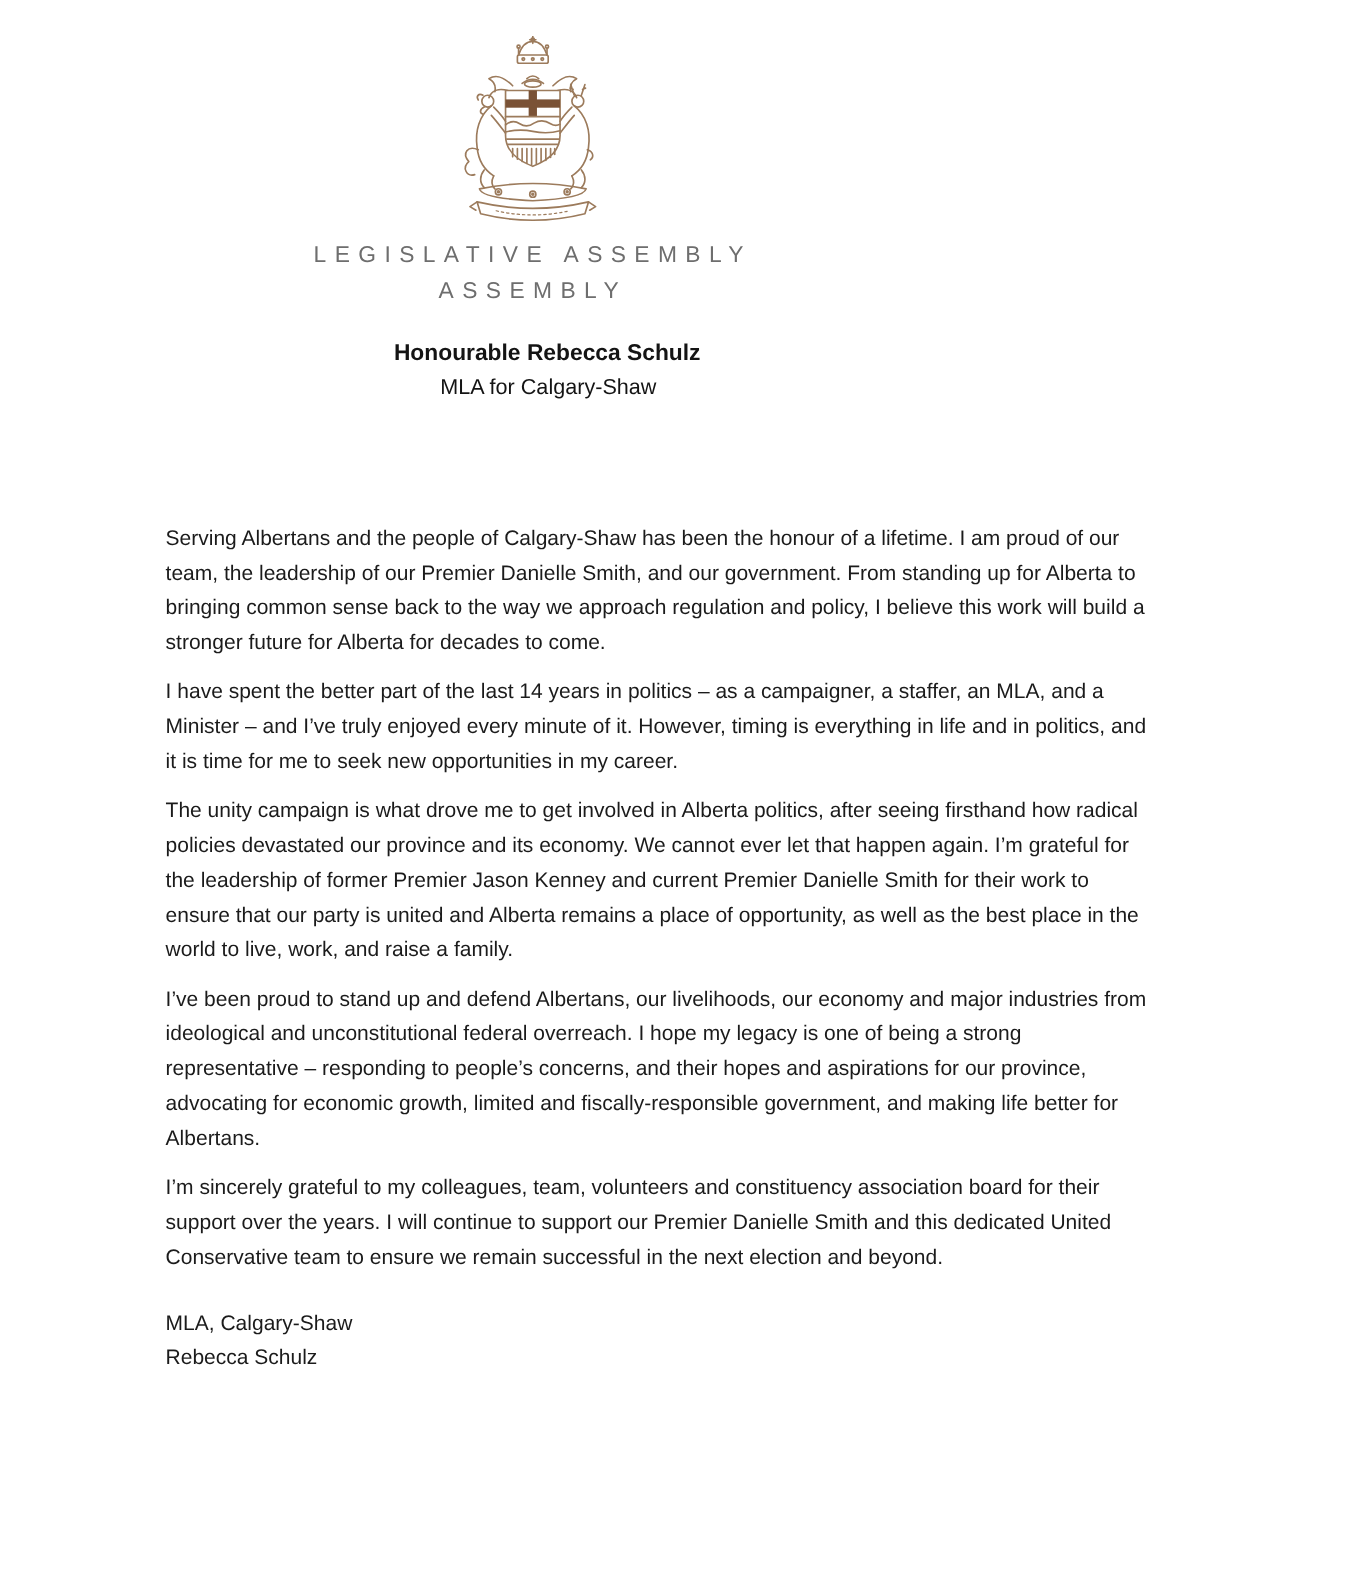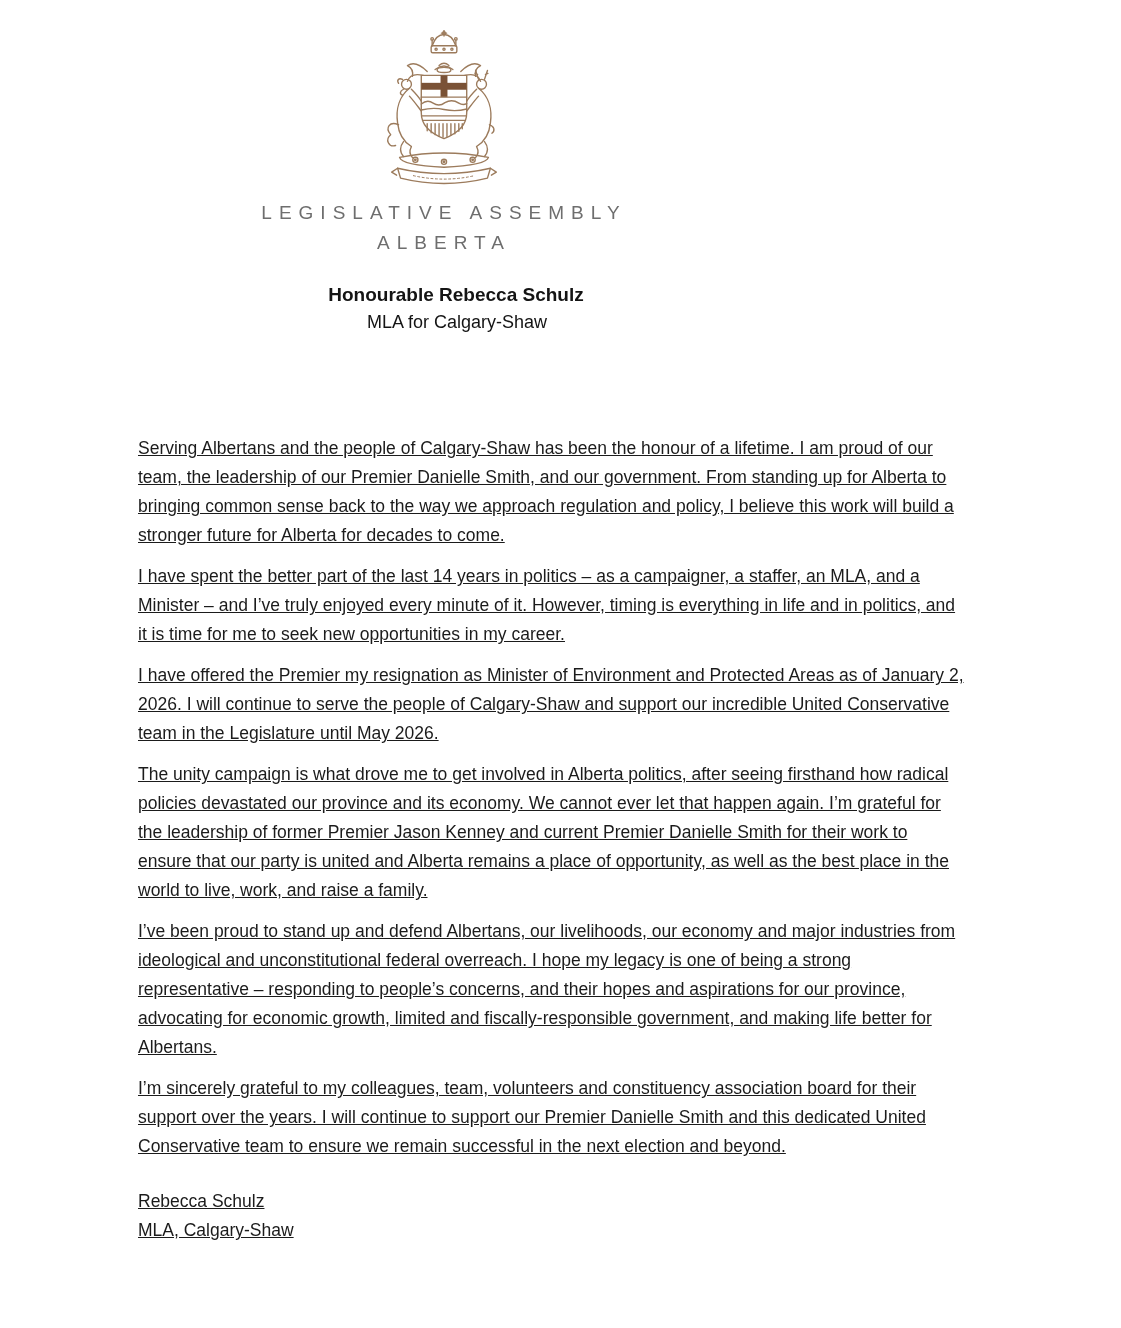--- a/index.html
+++ b/index.html
@@ -52,21 +52,20 @@
     color: #141414;
     line-height: 1.3;
     padding-left: 26px;
   }
   .letter-body {
     margin: 100px 0 0 138px;
     width: 826px;
     font-size: 17.5px;
     line-height: 29px;
     color: #1b1b1b;
-    text-decoration: underline;
   }
   .letter-body p {
     margin: 0 0 12px 0;
   }
   .signature {
     margin-top: 26px;
     font-size: 17.5px;
     line-height: 29px;
   }
 </style>
@@ -154,33 +153,32 @@
       </g>
 
       <g>
         <path d="M28,140 Q75,151 122,140 L119,150 Q75,161 31,150 Z"></path>
         <path d="M28,140 L22,144 L27,147 M122,140 L128,144 L123,147"></path>
         <path d="M44,147.5 Q75,154.5 106,147.5" stroke-width="1" stroke-dasharray="2 2.5"></path>
       </g>
     </svg>
 
     <div class="org-line org-line-1">LEGISLATIVE ASSEMBLY</div>
-    <div class="org-line org-line-2">ALBERTA</div>
+    <div class="org-line org-line-2">ASSEMBLY</div>
 
     <div class="author-name">Honourable Rebecca Schulz</div>
     <div class="author-title">MLA for Calgary-Shaw</div>
   </div>
 
   <div class="letter-body">
     <p>Serving Albertans and the people of Calgary-Shaw has been the honour of a lifetime. I am proud of our team, the leadership of our Premier Danielle Smith, and our government. From standing up for Alberta to bringing common sense back to the way we approach regulation and policy, I believe this work will build a stronger future for Alberta for decades to come.</p>
     <p>I have spent the better part of the last 14 years in politics – as a campaigner, a staffer, an MLA, and a Minister – and I’ve truly enjoyed every minute of it. However, timing is everything in life and in politics, and it is time for me to seek new opportunities in my career.</p>
-    <p>I have offered the Premier my resignation as Minister of Environment and Protected Areas as of January 2, 2026. I will continue to serve the people of Calgary-Shaw and support our incredible United Conservative team in the Legislature until May 2026.</p>
     <p>The unity campaign is what drove me to get involved in Alberta politics, after seeing firsthand how radical policies devastated our province and its economy. We cannot ever let that happen again. I’m grateful for the leadership of former Premier Jason Kenney and current Premier Danielle Smith for their work to ensure that our party is united and Alberta remains a place of opportunity, as well as the best place in the world to live, work, and raise a family.</p>
     <p>I’ve been proud to stand up and defend Albertans, our livelihoods, our economy and major industries from ideological and unconstitutional federal overreach. I hope my legacy is one of being a strong representative – responding to people’s concerns, and their hopes and aspirations for our province, advocating for economic growth, limited and fiscally-responsible government, and making life better for Albertans.</p>
     <p>I’m sincerely grateful to my colleagues, team, volunteers and constituency association board for their support over the years. I will continue to support our Premier Danielle Smith and this dedicated United Conservative team to ensure we remain successful in the next election and beyond.</p>
 
     <div class="signature">
+      <div>MLA, Calgary-Shaw</div>
       <div>Rebecca Schulz</div>
-      <div>MLA, Calgary-Shaw</div>
     </div>
   </div>
 
 </div>
 
 </body></html>

